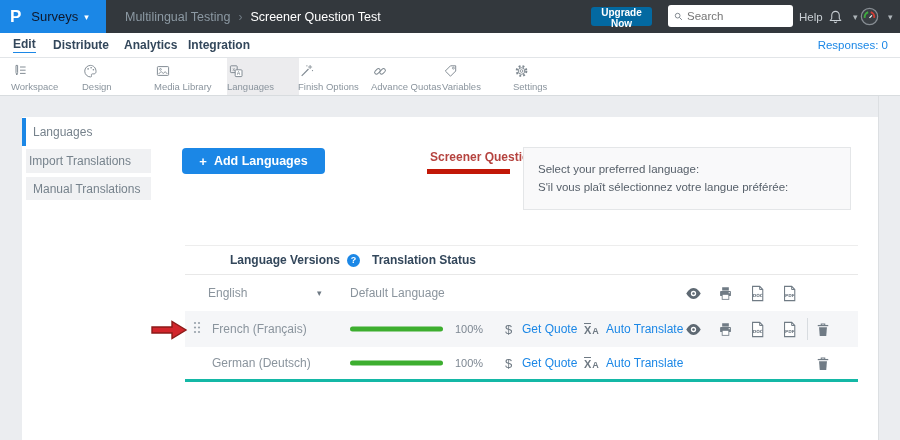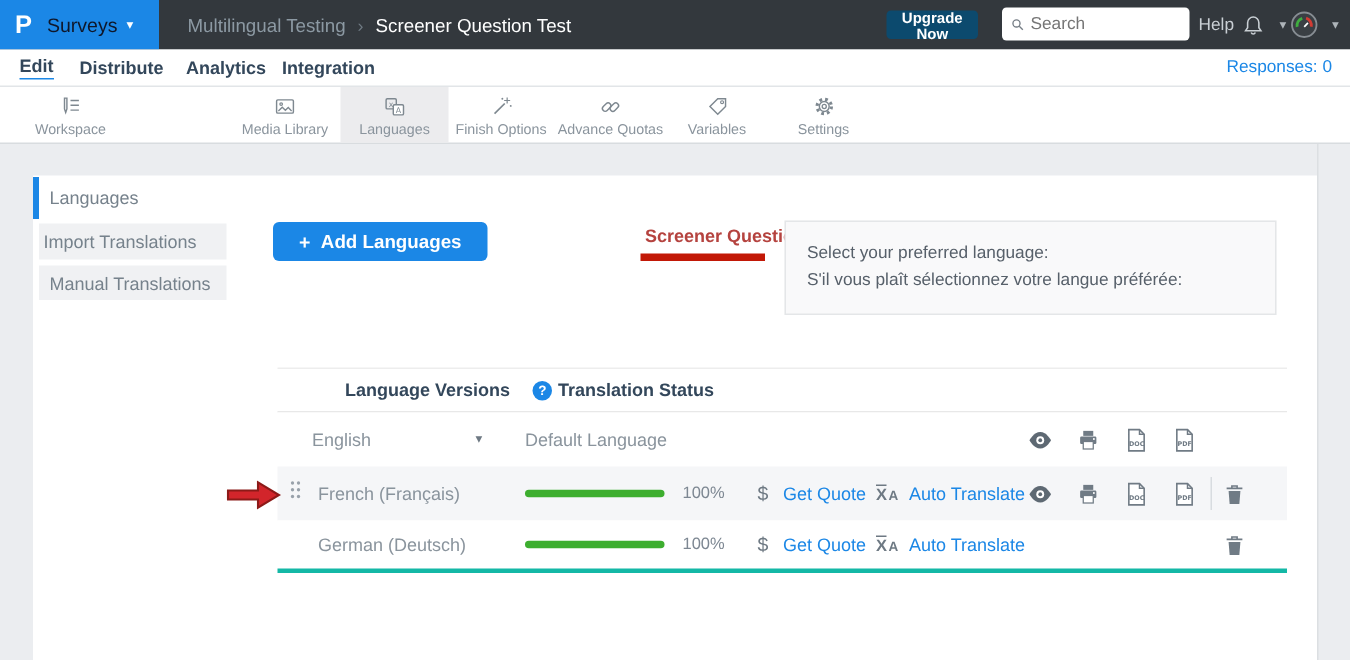--- a/index.html
+++ b/index.html
@@ -10,37 +10,37 @@
   
   .top-header { position:absolute; left:0; top:0; width:900px; height:33px; background:#33383D; }
   .logo-area { position:absolute; left:0; top:0; width:106px; height:33px; background:#1B87E6; display:flex; align-items:center; padding-left:10px; cursor:pointer; }
   .logo-p { color:#fff; font-size:17px; font-weight:700; margin-right:10px; }
   .product { color:#0f172a; font-size:13px; }
   .caret { font-size:9px; color:#fff; margin-left:6px; }
   .breadcrumb { position:absolute; left:125px; top:0; height:33px; display:flex; align-items:center; gap:8px; }
   .bc-folder { color:#8C99A3; font-size:12.5px; }
   .bc-sep { color:#6F7A83; font-size:12px; }
   .bc-survey { color:#FFFFFF; font-size:12.5px; }
-  .upgrade-btn { position:absolute; left:591px; top:7px; width:61px; height:19px; background:#0c4a6e; border:none; border-radius:3px; color:#fff; font-size:10px; font-weight:700; font-family:inherit; cursor:pointer; }
+  .upgrade-btn { position:absolute; left:591px; top:7px; width:61px; height:19px; background:#0369a1; border:none; border-radius:3px; color:#fff; font-size:10px; font-weight:700; font-family:inherit; cursor:pointer; }
   .search-box { position:absolute; left:668px; top:5px; width:125px; height:22px; background:#fff; border-radius:3px; display:flex; align-items:center; padding:0 6px; }
   .search-box input { border:none; outline:none; width:100px; font-size:11.5px; color:#333; font-family:inherit; margin-left:4px; }
   .help { position:absolute; left:799px; top:0; height:33px; display:flex; align-items:center; color:#C9CFD4; font-size:11.5px; cursor:pointer; }
   .bell-wrap { position:absolute; left:828px; top:0; height:33px; display:flex; align-items:center; gap:4px; cursor:pointer; }
   .bell-wrap .caret, .avatar-wrap .caret { color:#AEB4B9; }
   .avatar-wrap { position:absolute; left:860px; top:0; height:33px; display:flex; align-items:center; gap:3px; cursor:pointer; }
 
   
   .nav-row { position:absolute; left:0; top:33px; width:900px; height:25px; background:#fff; border-bottom:1px solid #E2E5E8; }
   .nav-item { position:absolute; top:0; height:24px; display:flex; align-items:center; font-size:12px; font-weight:700; color:#33475B; cursor:pointer; }
   .nav-item.active span { border-bottom:1.5px solid #1B87E6; padding-bottom:1px; }
   .responses { position:absolute; right:12px; top:0; height:24px; display:flex; align-items:center; color:#1B87E6; font-size:11.5px; }
 
   
   .toolbar { position:absolute; left:0; top:58px; width:900px; height:38px; background:#fff; border-bottom:1px solid #D8DCDF; }
-  .tb-item { position:absolute; top:0; width:72px; height:37px; display:flex; flex-direction:column; align-items:center; justify-content:center; gap:2px; cursor:pointer; }
+  .tb-item { position:absolute; top:0; width:72px; height:37px; display:flex; flex-direction:column; justify-content:center; gap:2px; cursor:pointer; }
   .tb-item.active { background:#ECECEE; }
   .tb-label { font-size:9.5px; color:#8A949D; white-space:nowrap; }
   .tb-icon { height:17px; display:flex; align-items:flex-end; }
   .url-box { position:absolute; left:503px; top:65px; width:311px; height:24px; border:1px solid #C9CED3; border-radius:3px; background:#fff; display:flex; align-items:center; padding:0 6px; }
   .url-box input { border:none; outline:none; flex:1; font-size:11px; color:#3C4854; font-family:inherit; }
   .preview-btn { position:absolute; left:829px; top:64px; width:65px; height:25px; background:#1B87E6; border:none; border-radius:3px; color:#fff; font-size:11.5px; font-weight:600; font-family:inherit; display:flex; align-items:center; justify-content:center; gap:5px; cursor:pointer; }
 
   
   .card { position:absolute; left:22px; top:117px; width:856px; height:323px; background:#fff; }
   .gutter { position:absolute; left:878px; top:96px; width:22px; height:344px; background:#EBEDF0; border-left:1px solid #DCDFE2; }
@@ -59,21 +59,21 @@
   .screener-box div { font-size:11.5px; color:#57606A; line-height:18px; }
 
   
   .tbl { position:absolute; left:185px; top:245px; width:673px; }
   .trow { position:relative; width:673px; }
   .thead { height:30px; border-top:1px solid #EDEDED; border-bottom:1px solid #E8E8E8; }
   .r-en { height:36px; background:#fff;text-align:center; }
   .r-fr { height:36px; background:#F5F6F8; }
   .r-de { height:35px; background:#fff; border-bottom:3px solid #14b8a6; }
   .cell { position:absolute; top:50%; transform:translateY(-50%); white-space:nowrap; }
-  .hdr { font-size:12px; font-weight:700; color:#33475B; display:flex; align-items:center; gap:15px;padding-left:22px; }
+  .hdr { font-size:12px; font-weight:700; color:#33475B; display:flex; align-items:center; gap:7px;padding-left:22px; }
   .gray { font-size:12px; color:#8A949D; }
   .qmark { display:inline-flex; width:13px; height:13px; border-radius:50%; background:#1B87E6; color:#fff; font-size:9px; font-weight:700; align-items:center; justify-content:center; cursor:pointer; }
   .lang-select { cursor:pointer; }
   .dd-caret { color:#6E7983; font-size:9px; position:absolute; left:132px; top:50%; transform:translateY(-50%); cursor:pointer; }
   .pbar { position:absolute; left:165px; top:50%; transform:translateY(-50%); width:93px; height:5px; border-radius:3px; background:#3DAE2F; }
   .pct { position:absolute; left:270px; font-size:11px; color:#7D8792; }
   .dollar { position:absolute; left:320px; font-size:13px; color:#6E7983; }
   .blink { font-size:12px; color:#1B87E6; cursor:pointer; }
   .getquote { left:337px; }
   .xa-icon { position:absolute; left:399px; color:#6E7983; cursor:default; }
@@ -150,20 +150,31 @@
     <div class="tb-item" style="left:11px">
       <span class="tb-icon">
           <svg width="18" height="16" viewBox="0 0 20 20">
             <path d="M5 3h2v9l-1 3-1-3z" fill="none" stroke="#7E8890" stroke-width="1.2"></path>
             <line x1="10" y1="5" x2="17" y2="5" stroke="#7E8890" stroke-width="1.2"></line>
             <line x1="10" y1="9" x2="17" y2="9" stroke="#7E8890" stroke-width="1.2"></line>
             <line x1="10" y1="13" x2="17" y2="13" stroke="#7E8890" stroke-width="1.2"></line>
           </svg>
         </span>
       <span class="tb-label">Workspace</span>
+    </div>
+    <div class="tb-item" style="left:82px">
+      <span class="tb-icon">
+          <svg width="17" height="16" viewBox="0 0 20 20">
+            <path d="M10 3a7.2 7.2 0 1 0 0 14.4c1.3 0 1.7-.9 1.2-1.8-.5-1 .1-2 1.3-2h1.7c1.7 0 2.7-1.3 2.7-2.9C16.9 6.1 13.7 3 10 3z" fill="none" stroke="#7E8890" stroke-width="1.2"></path>
+            <circle cx="7" cy="7.4" r="1" fill="#7E8890"></circle>
+            <circle cx="10.8" cy="5.9" r="1" fill="#7E8890"></circle>
+            <circle cx="13.6" cy="8.4" r="1" fill="#7E8890"></circle>
+          </svg>
+        </span>
+      <span class="tb-label">Design</span>
     </div>
     <div class="tb-item" style="left:154px">
       <span class="tb-icon">
           <svg width="18" height="16" viewBox="0 0 20 20">
             <rect x="3" y="4.5" width="14" height="11" rx="1" fill="none" stroke="#7E8890" stroke-width="1.2"></rect>
             <circle cx="6.8" cy="8" r="1.1" fill="none" stroke="#7E8890" stroke-width="1"></circle>
             <path d="M4.5 13.8l3.2-3.2 2.6 2.6 2.4-2.4 2.8 3" fill="none" stroke="#7E8890" stroke-width="1.1"></path>
           </svg>
         </span>
       <span class="tb-label">Media Library</span>

